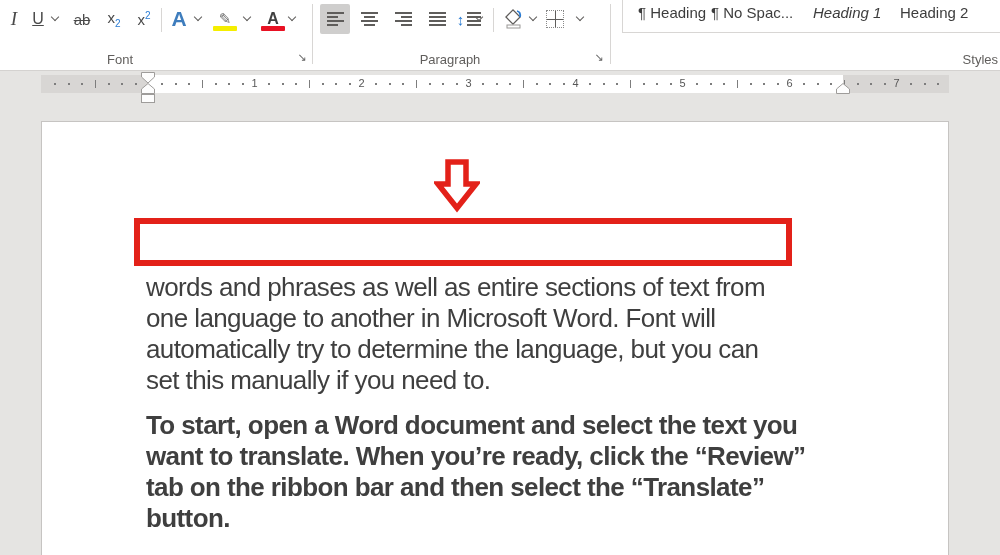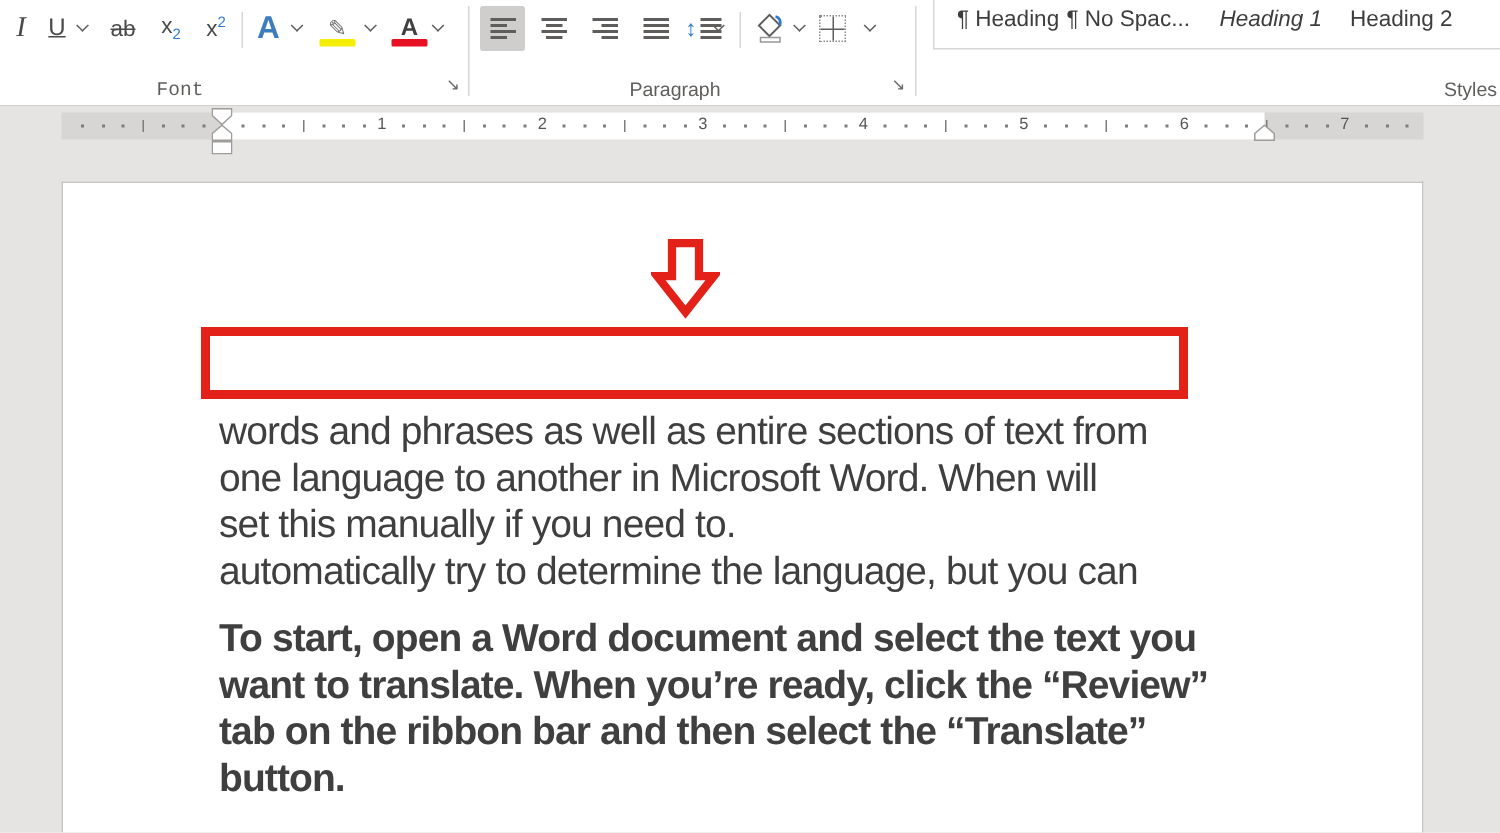--- a/index.html
+++ b/index.html
@@ -92,21 +92,21 @@
     <div class="btn" style="left:210px;width:30px;">
       <span class="pen">✎</span>
       <span class="colorbar" style="width:24px;background:#f5ee00;"></span>
     </div>
     <span class="chev" style="left:242px;"></span>
     <div class="btn" style="left:258px;width:30px;">
       <span class="fontA">A</span>
       <span class="colorbar" style="width:24px;background:#e81123;"></span>
     </div>
     <span class="chev" style="left:287px;"></span>
-    <div class="grp-label" style="left:20px;width:200px;font-family:Liberation Mono, monospace;">Font</div>
+    <div class="grp-label" style="left:20px;width:200px;">Font</div>
     <div class="launcher" style="left:295px;top:50px;"><span>↘</span></div>
 
     <div class="vsep" style="left:312px;"></div>
 
     <div class="btn active" style="left:320px;width:30px;">
         <span class="bars left">
           <span></span>
           <span></span>
           <span></span>
           <span></span>
@@ -258,23 +258,23 @@
     <rect x="0.5" y="0.5" width="13" height="8" fill="#fdfdfd" stroke="#9e9c9a"></rect>
   </svg>
   <svg class="marker" style="left:836px;top:83px;" width="14" height="11">
     <polygon points="7,0.5 13.5,6 13.5,10.5 0.5,10.5 0.5,6" fill="#fdfdfd" stroke="#9e9c9a"></polygon>
   </svg>
 
   <div class="page"></div>
 
   <div class="para" style="top:272px;">
     <div>words and phrases as well as entire sections of text from</div>
-    <div>one language to another in Microsoft Word. When will</div>
+    <div>one language to another in Microsoft Word. Font will</div>
+    <div>automatically try to determine the language, but you can</div>
     <div>set this manually if you need to.</div>
-    <div>automatically try to determine the language, but you can</div>
   </div>
   <div class="para" style="top:410px;font-weight:bold;">
     <div>To start, open a Word document and select the text you</div>
     <div>want to translate. When you’re ready, click the “Review”</div>
     <div>tab on the ribbon bar and then select the “Translate”</div>
     <div>button.</div>
   </div>
 
   <svg class="anno-arrow" width="46" height="54" viewBox="0 0 46 54">
     <polygon points="14,3 32,3 32,25 42,25 23,49 4,25 14,25" fill="#ffffff" stroke="#e32119" stroke-width="5.5" stroke-linejoin="miter"></polygon>

